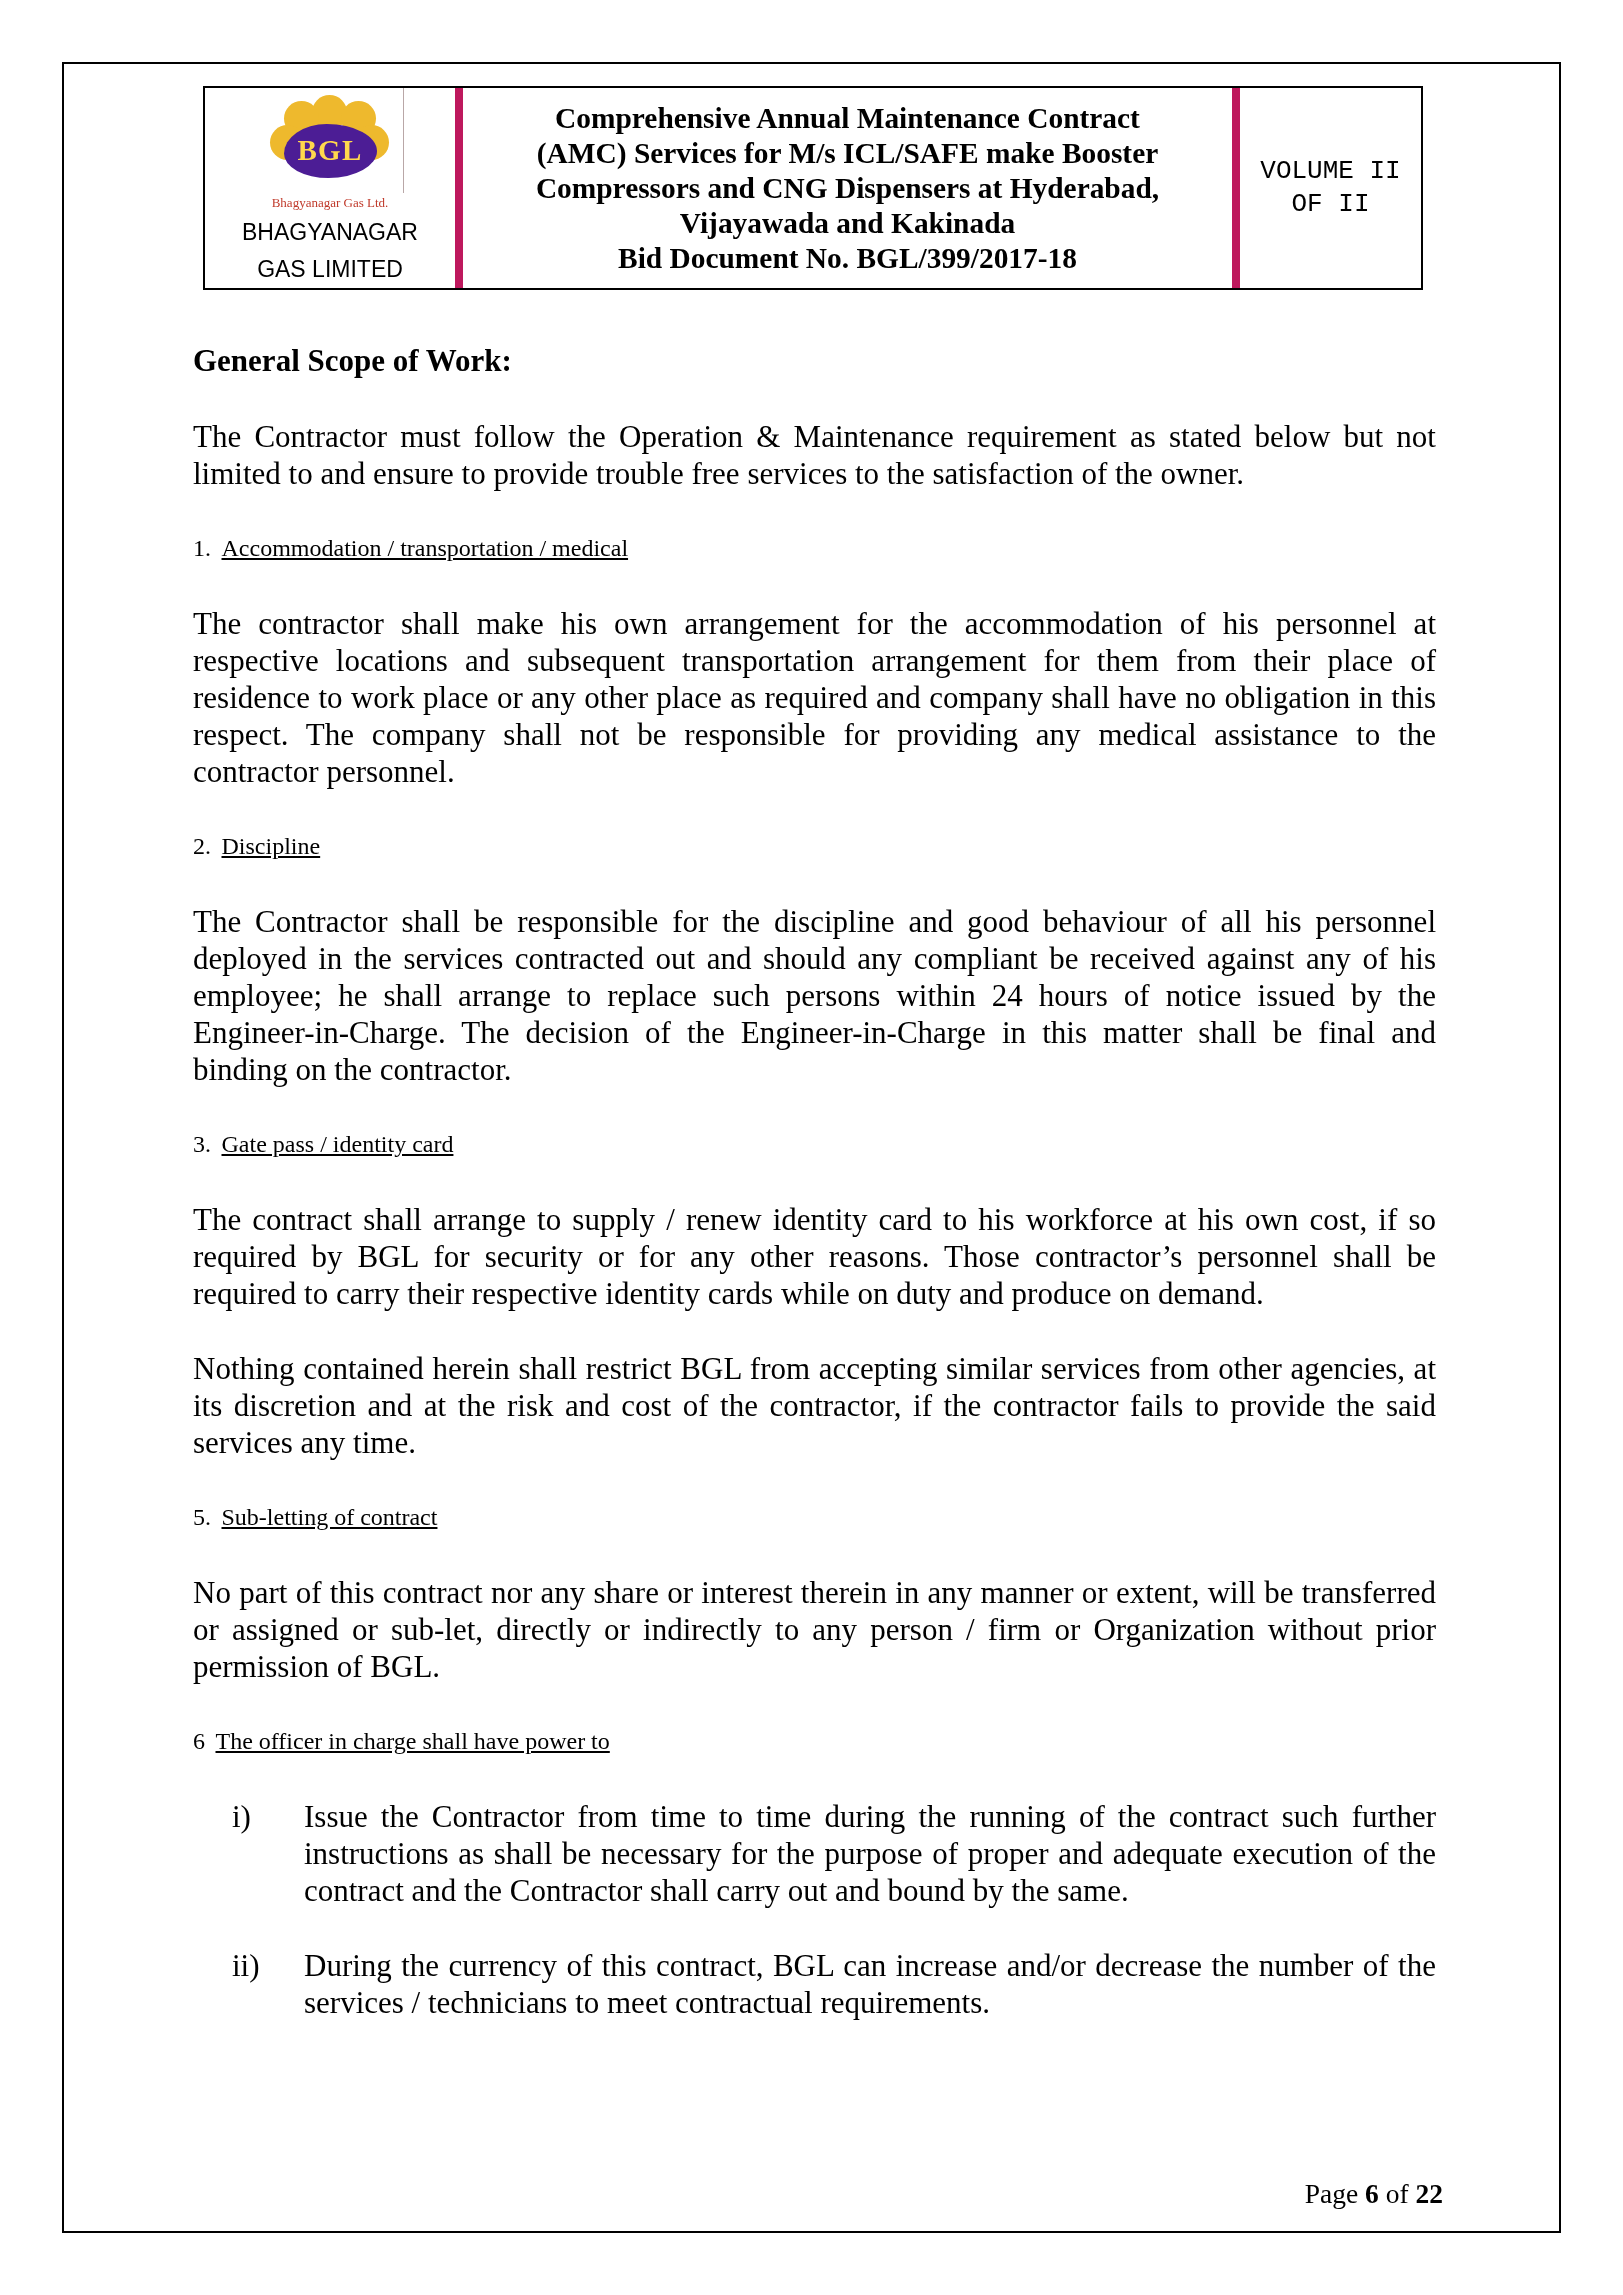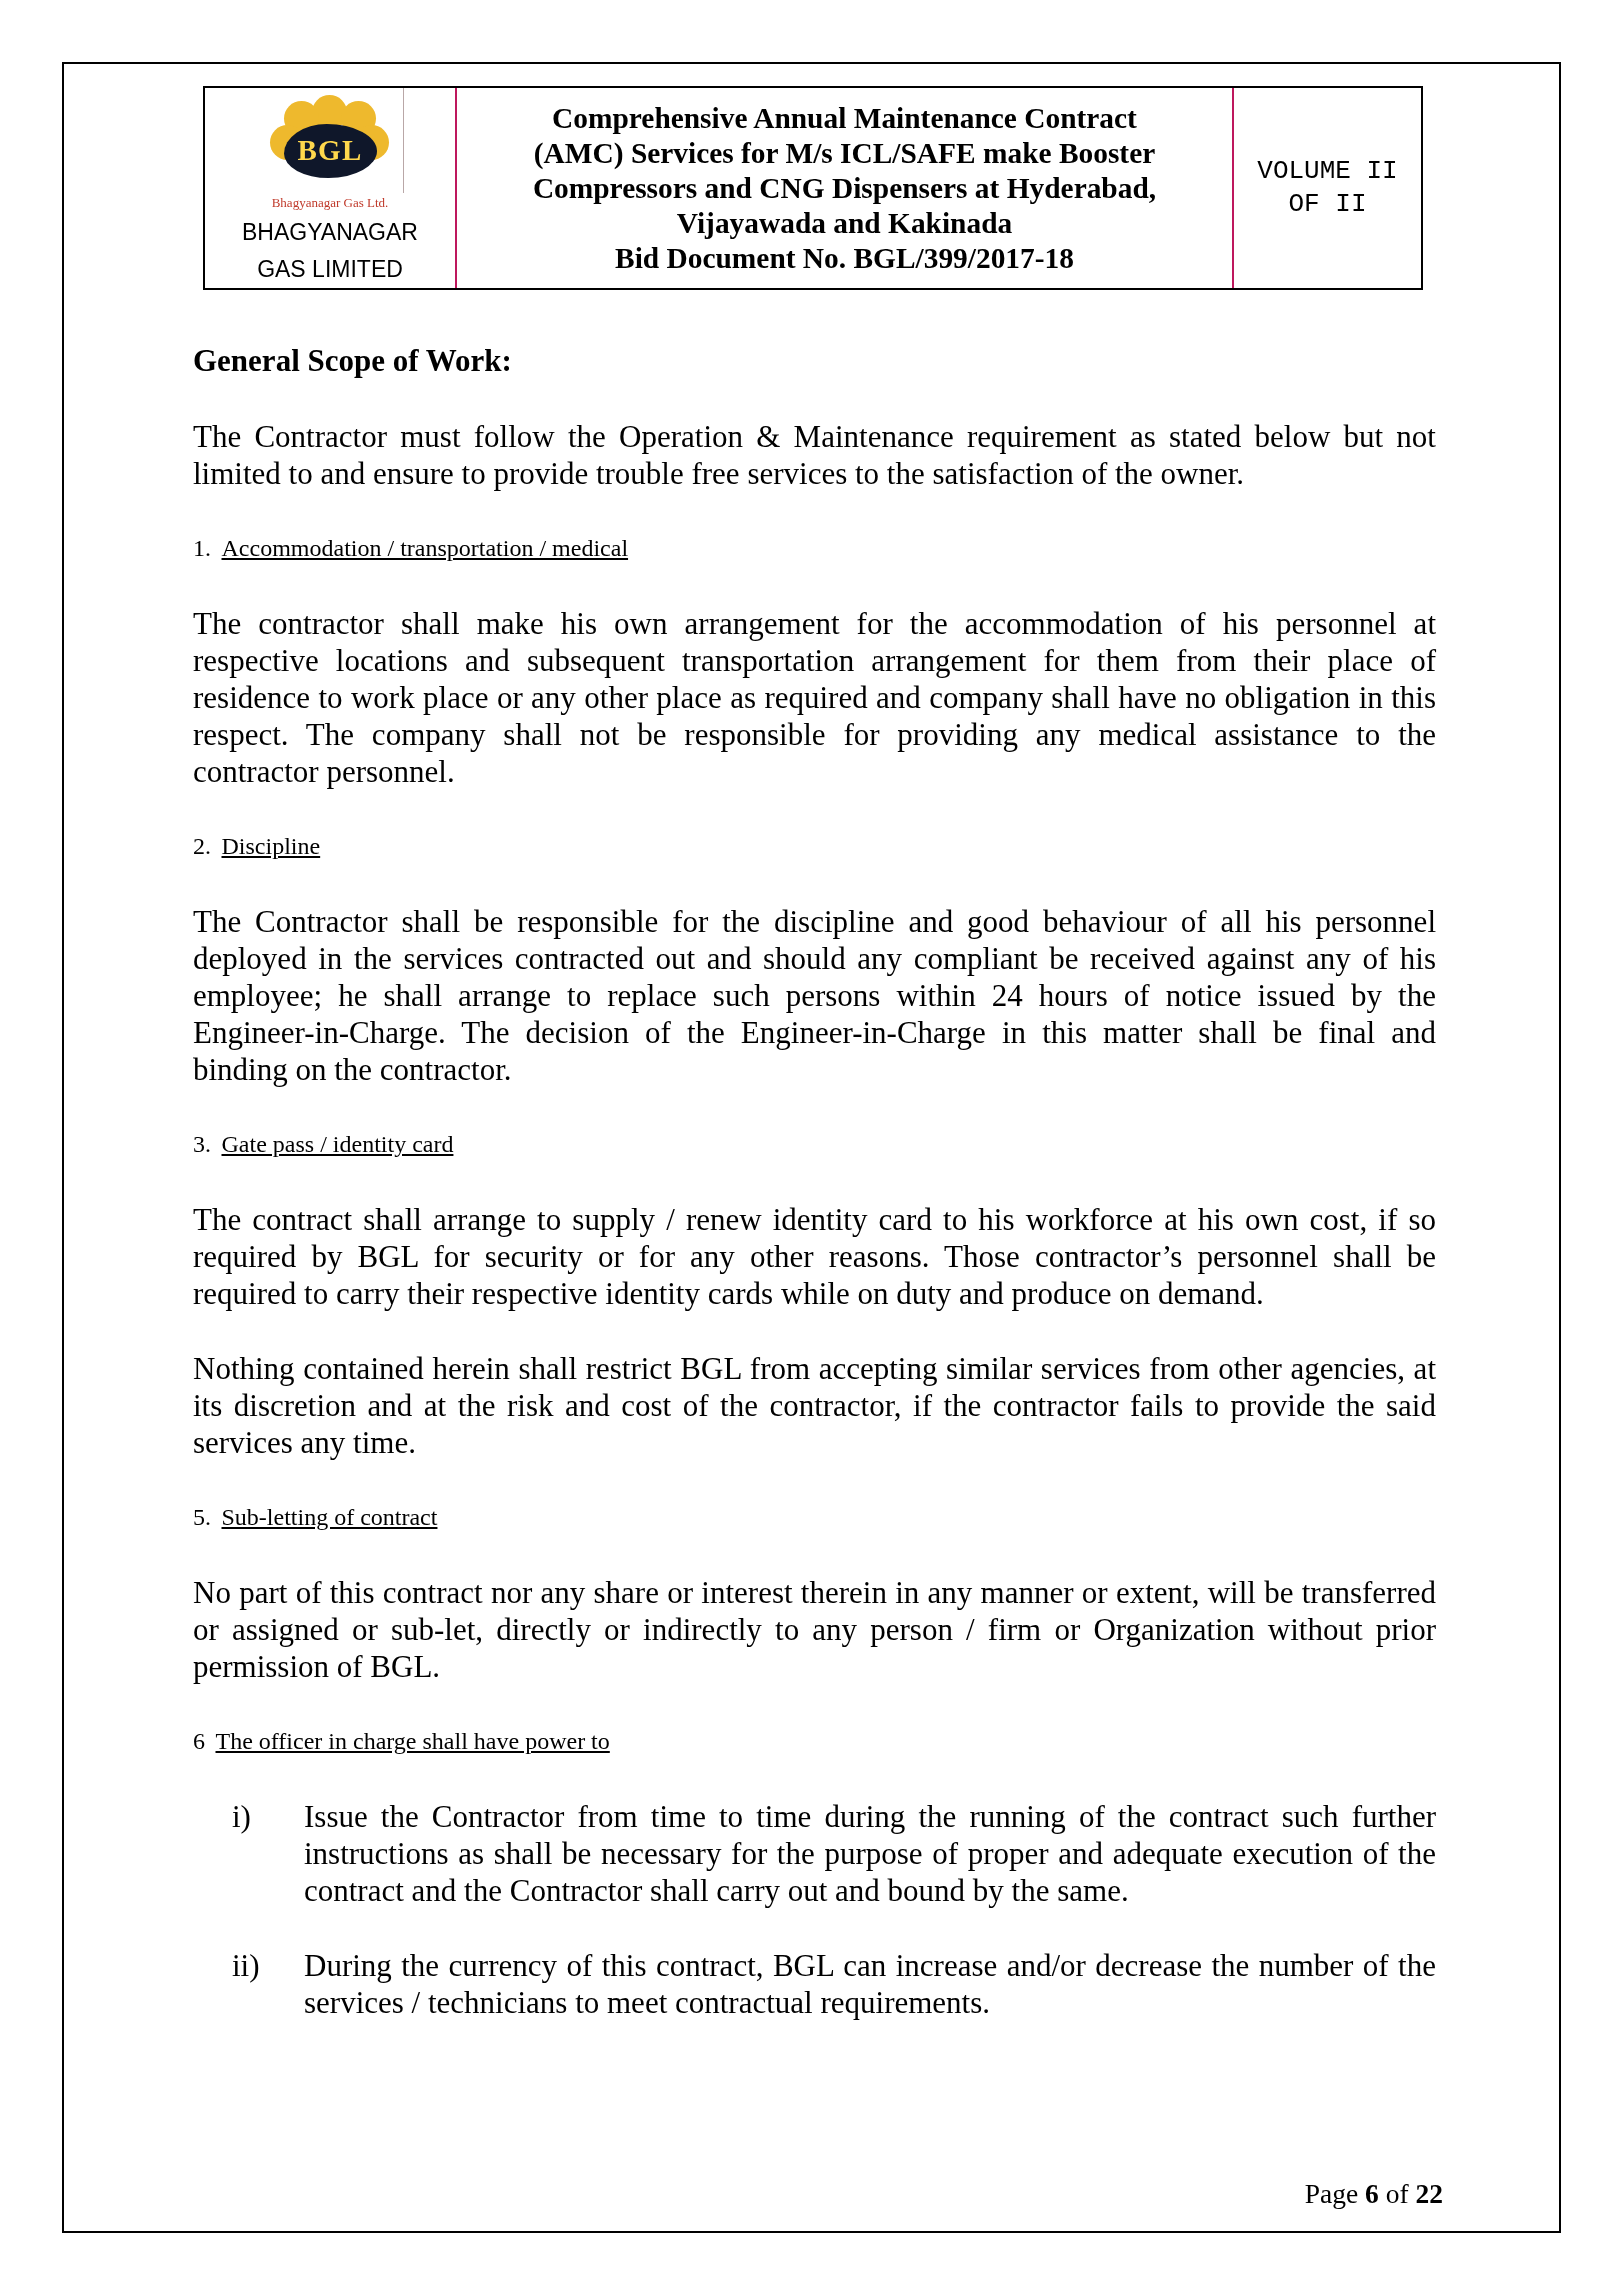--- a/index.html
+++ b/index.html
@@ -18,21 +18,21 @@
   }
 
   
   .header-table {
     display: flex;
     border: 2px solid #000;
     margin: 22px 0 0 139px;
     width: 1220px;
     min-height: 194px;
   }
-  .h-cell { border-left: 2px solid #be185d; }
+  .h-cell { border-left: 8px solid #be185d; }
   .h-cell:first-child { border-left: none; }
   .cell-logo {
     width: 250px; flex: 0 0 250px;
     display: flex; flex-direction: column; align-items: center;
     padding-top: 6.5px; position: relative;
   }
   .cell-title {
     width: 777px; flex: 0 0 777px;
     display: flex; flex-direction: column; justify-content: center;
     padding: 6.5px 15.7px; text-align: center;
@@ -49,21 +49,21 @@
   .logo-art { position: relative; width: 114px; height: 99px; }
   .petal { position: absolute; width: 35px; height: 35px; border-radius: 50%; background: #eeb92d; }
   .p1 { left: 39px; top: 0; }
   .p2 { left: 10.5px; top: 6.5px; }
   .p3 { left: 68px; top: 6.5px; }
   .p4 { left: -2.6px; top: 30px; }
   .p5 { left: 81px; top: 30px; }
   .blob {
     position: absolute; left: 10.5px; top: 29px;
     width: 93px; height: 54px;
-    background: #0f172a;
+    background: #4c1d95;
     border-radius: 46% 54% 52% 48% / 55% 50% 50% 45%;
     display: flex; align-items: center; justify-content: center;
   }
   .blob span { color: #ffd84d; font-weight: bold; font-size: 29px; letter-spacing: 1.3px; }
   .logo-divider { position: absolute; right: 51px; top: 0; width: 1.3px; height: 105px; background: #b9a7a7; }
   .logo-tagline { color: #c03a2b; font-size: 13px; line-height: 15.7px; margin-top: 1.3px; }
   .company-name {
     font-family: "Liberation Sans", sans-serif;
     font-size: 23px; line-height: 37px; text-align: center;
     max-width: 216px; margin-top: 3.9px;

